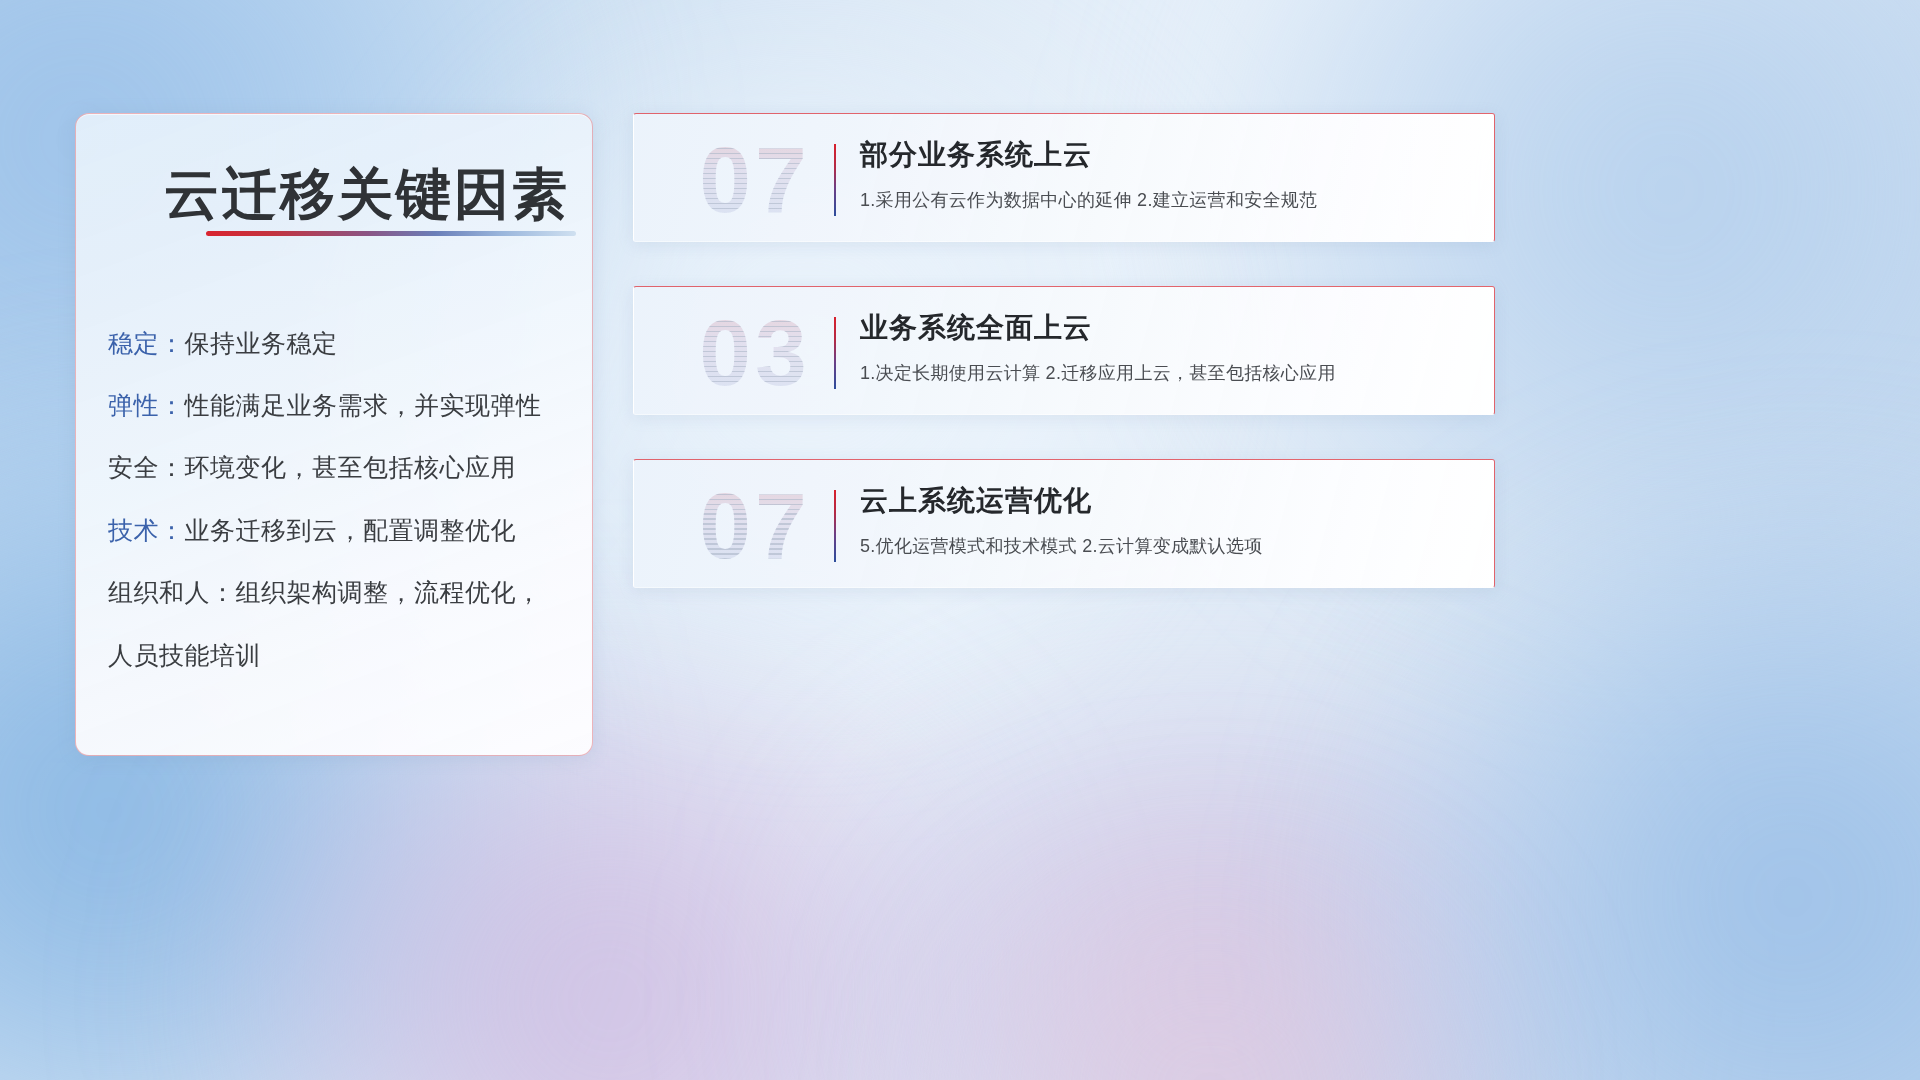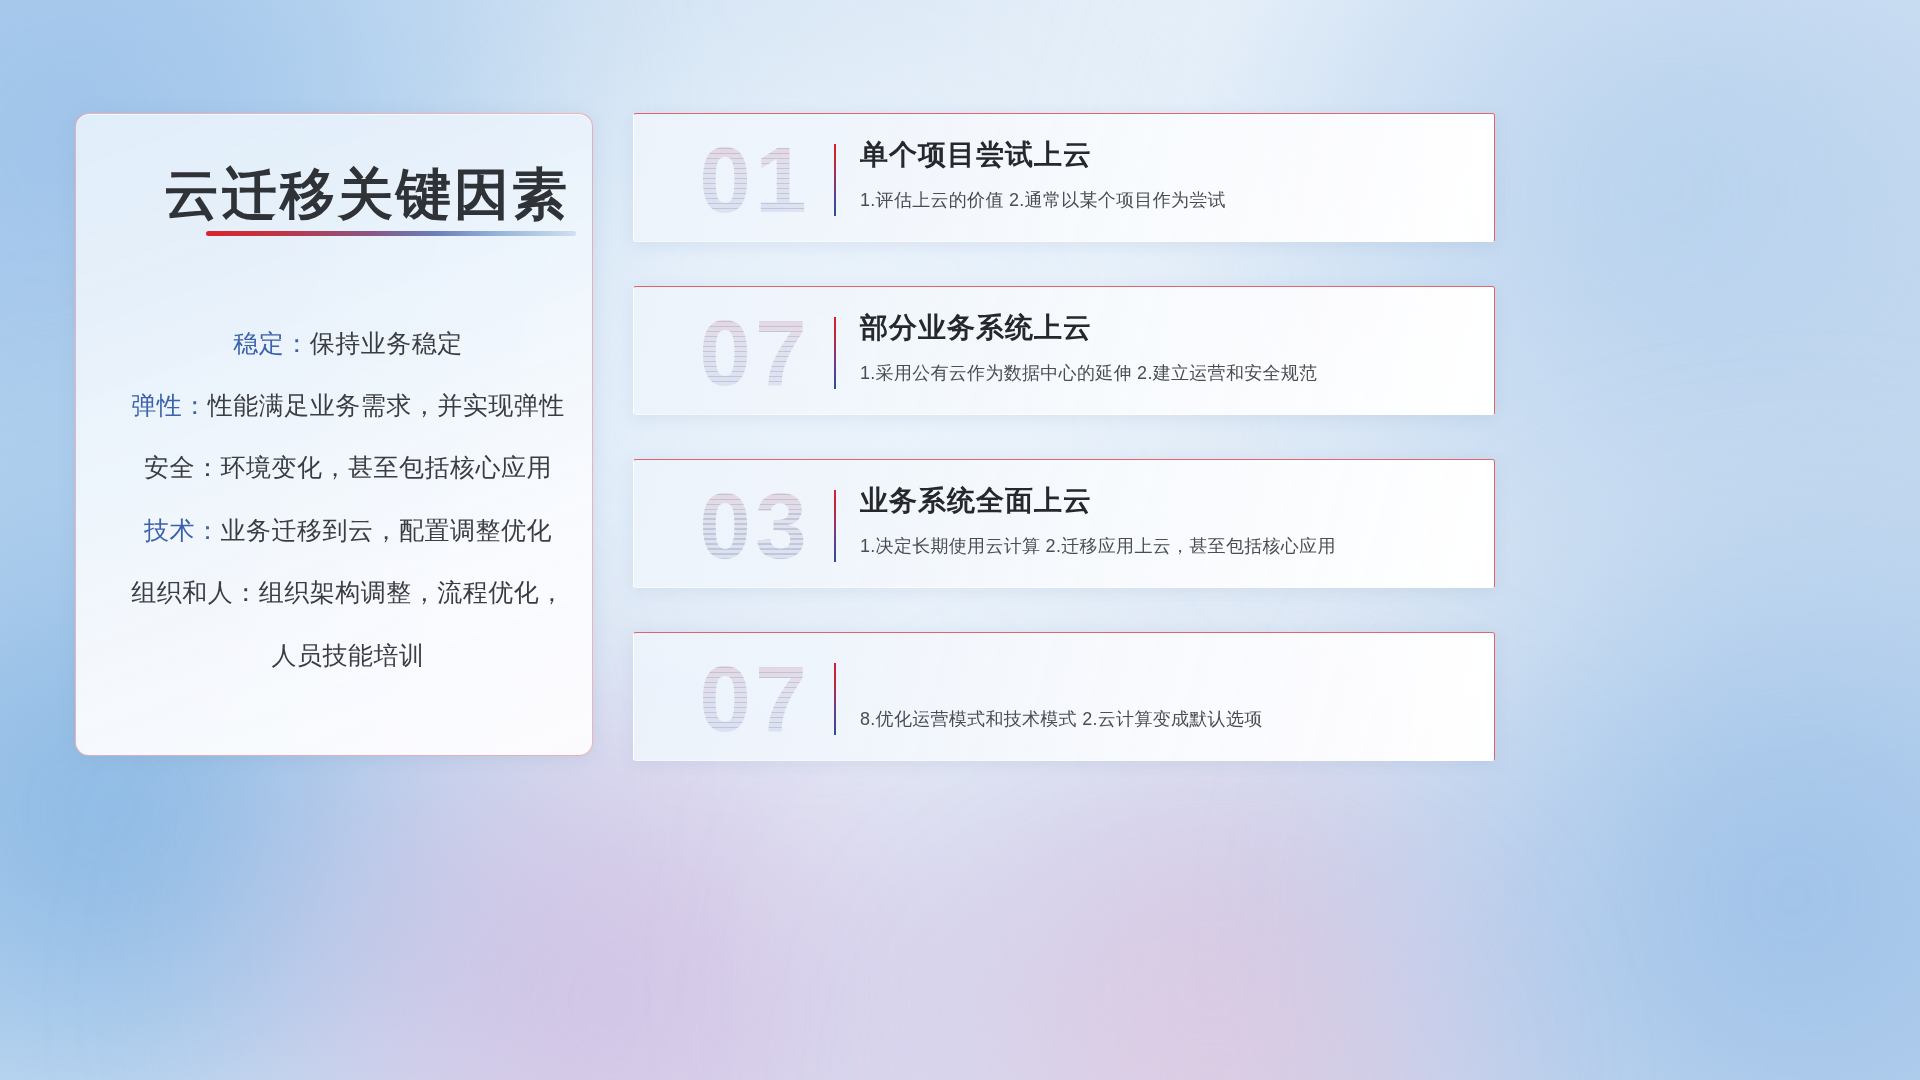--- a/index.html
+++ b/index.html
@@ -55,21 +55,21 @@
   .panel-title {
     position:absolute; left:88px; top:44px;
     font-size:55px; font-weight:700; letter-spacing:3px; color:#2f3236;
     white-space:nowrap;
   }
   .title-rule {
     position:absolute; left:130px; top:117px; width:370px; height:5px;
     border-radius:3px;
     background:linear-gradient(90deg,#d9242f 0%,#c3333f 18%,#8a5585 44%,#6a7fb9 62%,#9ab6dc 80%,#cfe0f0 100%);
   }
-  .factor-list { position:absolute; left:32px; top:198px; right:4px;text-align:center; }
+  .factor-list { position:absolute; left:32px; top:198px; right:4px; }
   .factor-line {
     font-size:25px; line-height:62px; color:#3a3d41; white-space:nowrap;
     letter-spacing:.5px;
   }
   .factor-line .k { color:#3b62ab; }
   .factor-line .k.plain { color:#3a3d41;font-family:Liberation Serif, serif; }
 
   
   .cards { position:absolute; left:633px; top:113px; width:862px; }
   .card {
@@ -166,41 +166,36 @@
 
       <div class="factor-line">
         <span class="k plain"></span><span>人员技能培训</span>
       </div>
 
     </div>
   </div>
 
   <div class="cards">
 
-    <div class="card">
-      <div class="card-num">01</div>
-      <div class="divider"></div>
-      <div class="card-title">单个项目尝试上云</div>
-      <div class="card-sub">1.评估上云的价值   2.通常以某个项目作为尝试</div>
-    </div>
 
     <div class="card">
       <div class="card-num">07</div>
       <div class="divider"></div>
       <div class="card-title">部分业务系统上云</div>
       <div class="card-sub">1.采用公有云作为数据中心的延伸   2.建立运营和安全规范</div>
     </div>
 
     <div class="card">
       <div class="card-num">03</div>
       <div class="divider"></div>
       <div class="card-title">业务系统全面上云</div>
       <div class="card-sub">1.决定长期使用云计算   2.迁移应用上云，甚至包括核心应用</div>
     </div>
 
     <div class="card">
       <div class="card-num">07</div>
       <div class="divider"></div>
-      <div class="card-sub">8.优化运营模式和技术模式    2.云计算变成默认选项</div>
+      <div class="card-title">云上系统运营优化</div>
+      <div class="card-sub">5.优化运营模式和技术模式    2.云计算变成默认选项</div>
     </div>
 
   </div>
 </div>
 
 </body></html>

